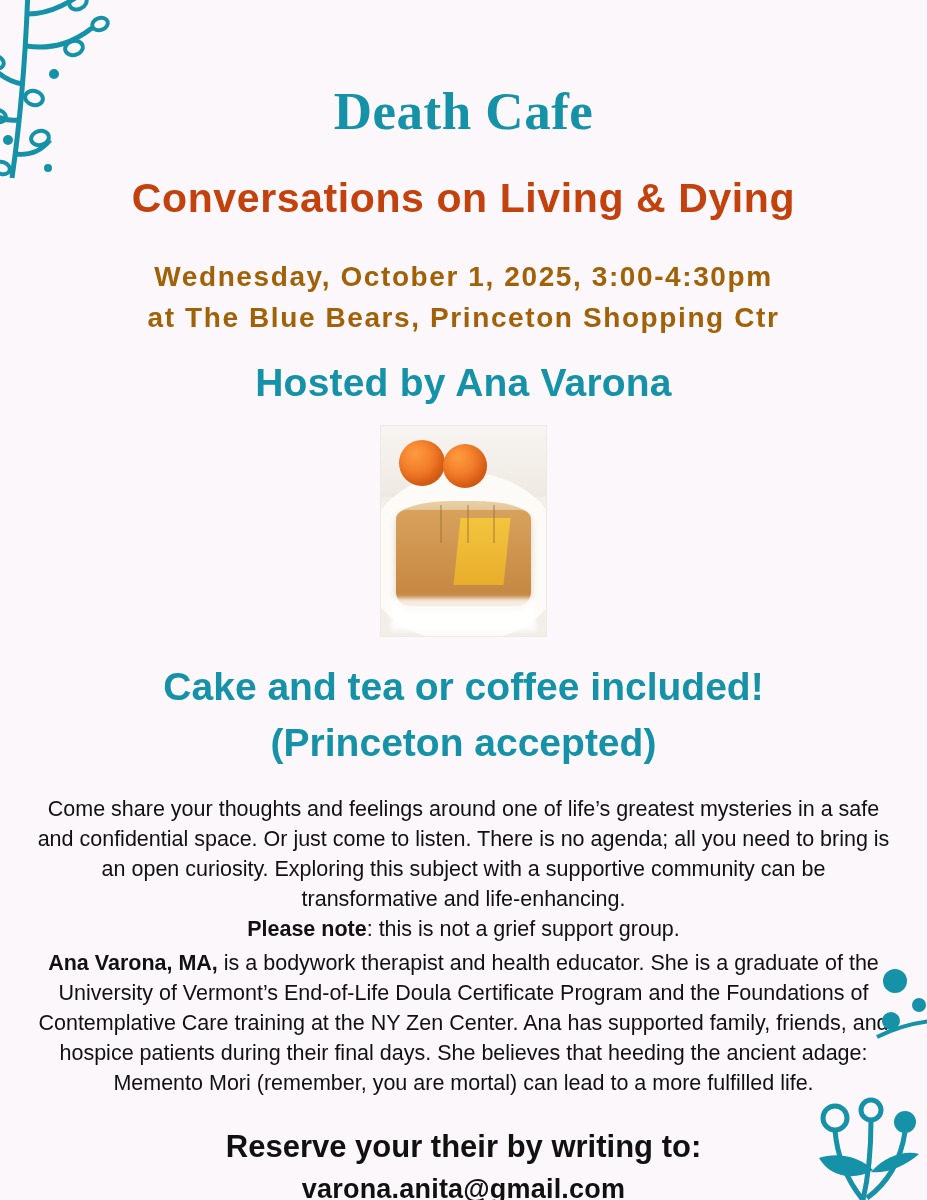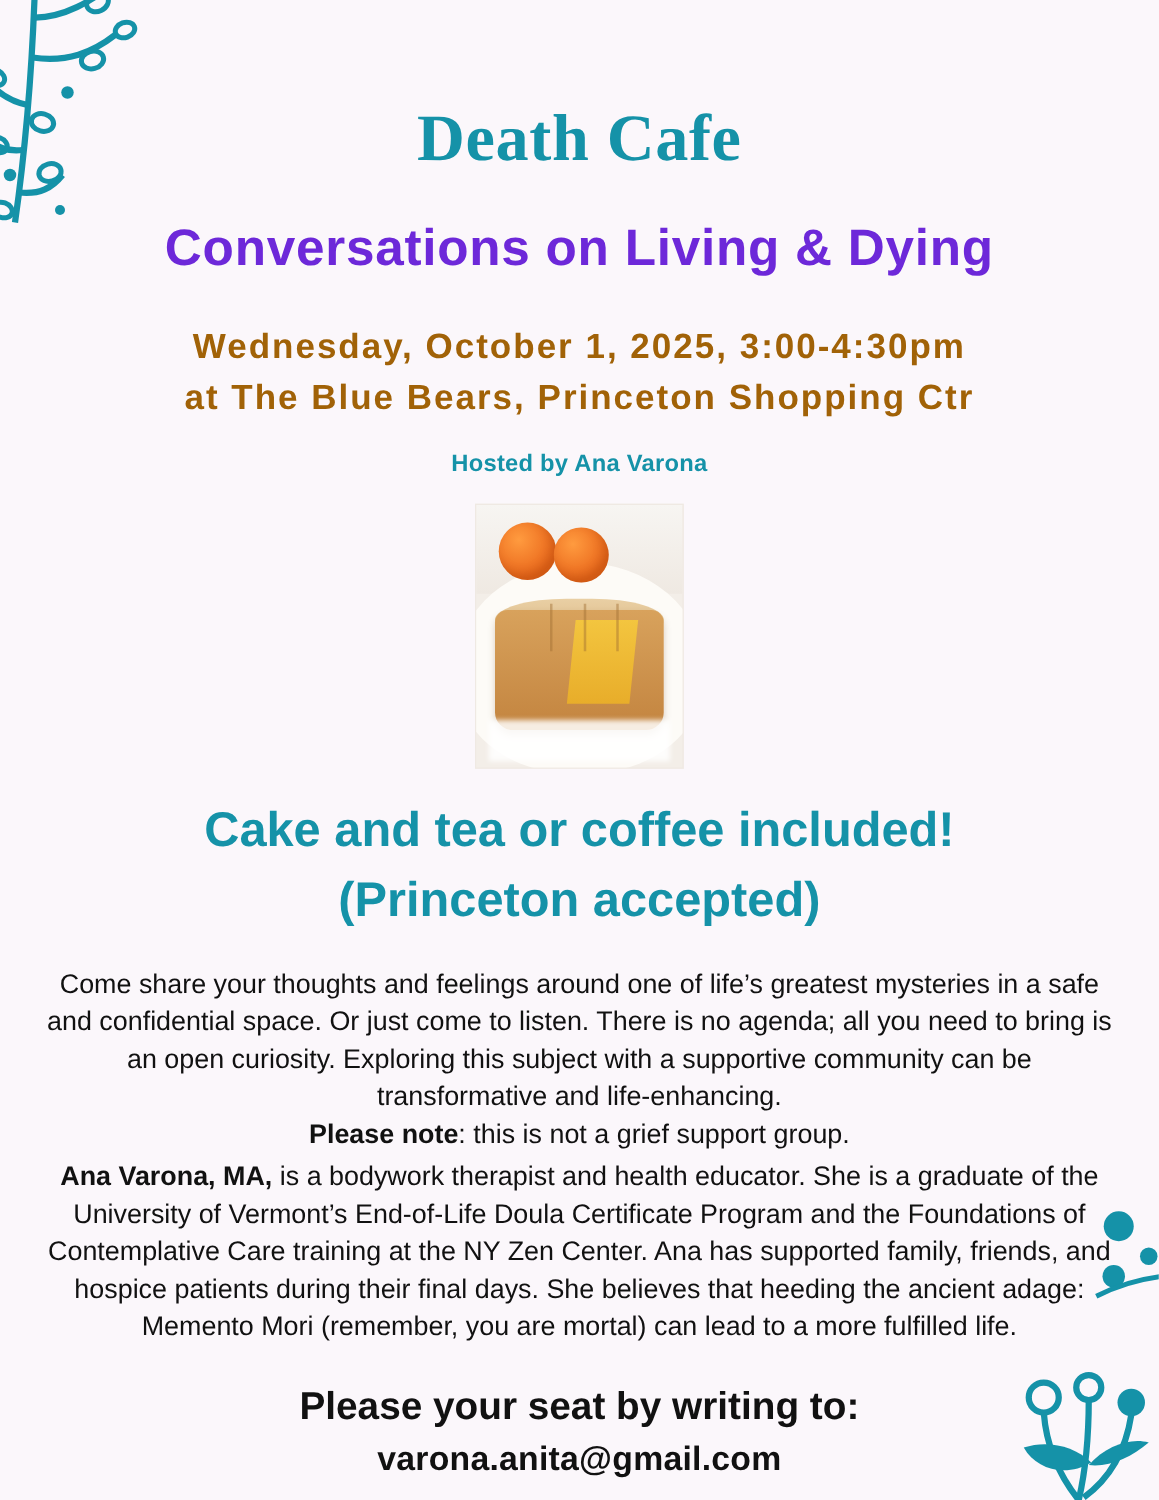--- a/index.html
+++ b/index.html
@@ -57,35 +57,35 @@
     color: #1592a8;
     letter-spacing: 0.5px;
     padding-top: 48px;
     line-height: 1.05;
   }
   .subtitle {
     text-align: center;
     font-size: 41px;
     font-weight: bold;
     letter-spacing: 0.6px;
-    color: #6d28d9;
+    color: #c2410c;
     margin-top: 14px;
   }
   .datetime {
     text-align: center;
     font-size: 28px;
     font-weight: bold;
     letter-spacing: 1.6px;
     color: #a16207;
     margin-top: 22px;
     line-height: 1.48;
   }
   .hosted {
     text-align: center;
-    font-size: 19px;
+    font-size: 39px;
     font-weight: bold;
     color: #1592a8;
     margin-top: 22px;
     letter-spacing: 0.2px;
   }
 
   
   .photo-wrap {
     display: flex;
     justify-content: center;
@@ -297,16 +297,16 @@
 
   <p class="body-copy">
     <span>Come share your thoughts and feelings around one of life’s greatest mysteries in a safe and confidential space. Or just come to listen. There is no agenda; all you need to bring is an open curiosity. Exploring this subject with a supportive community can be transformative and life-enhancing.</span><br>
     <b>Please note</b><span>: this is not a grief support group.</span>
   </p>
 
   <p class="body-copy second">
     <b>Ana Varona, MA,</b><span> is a bodywork therapist and health educator. She is a graduate of the University of Vermont’s End-of-Life Doula Certificate Program and the Foundations of Contemplative Care training at the NY Zen Center. Ana has supported family, friends, and hospice patients during their final days. She believes that heeding the ancient adage: Memento Mori (remember, you are mortal) can lead to a more fulfilled life.</span>
   </p>
 
-  <div class="reserve">Please your seat by writing to:</div>
+  <div class="reserve">Reserve your their by writing to:</div>
   <div class="email">varona.anita@gmail.com</div>
 
 </div>
 
 </body></html>

